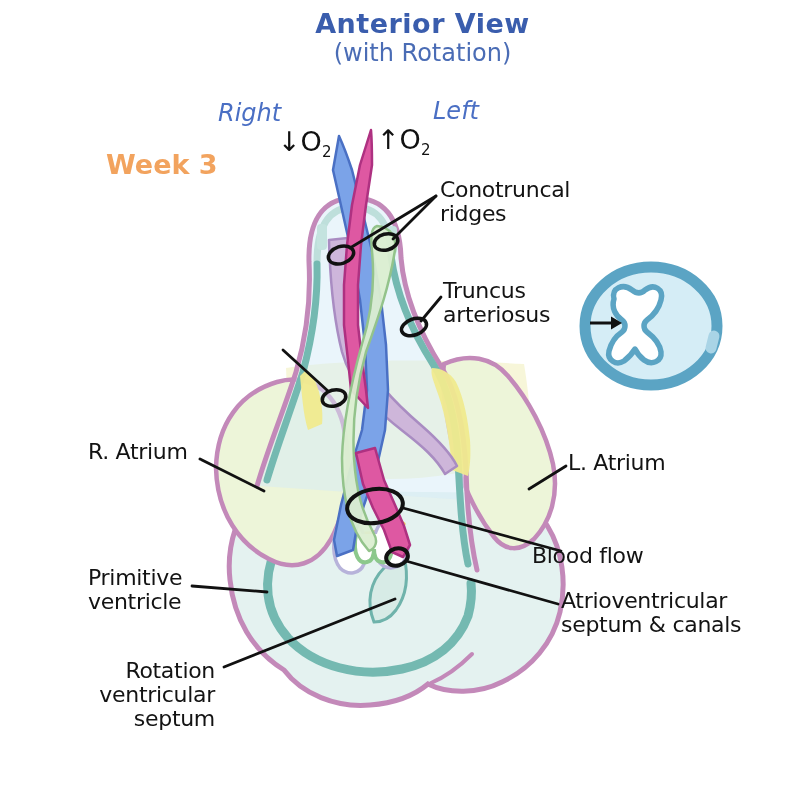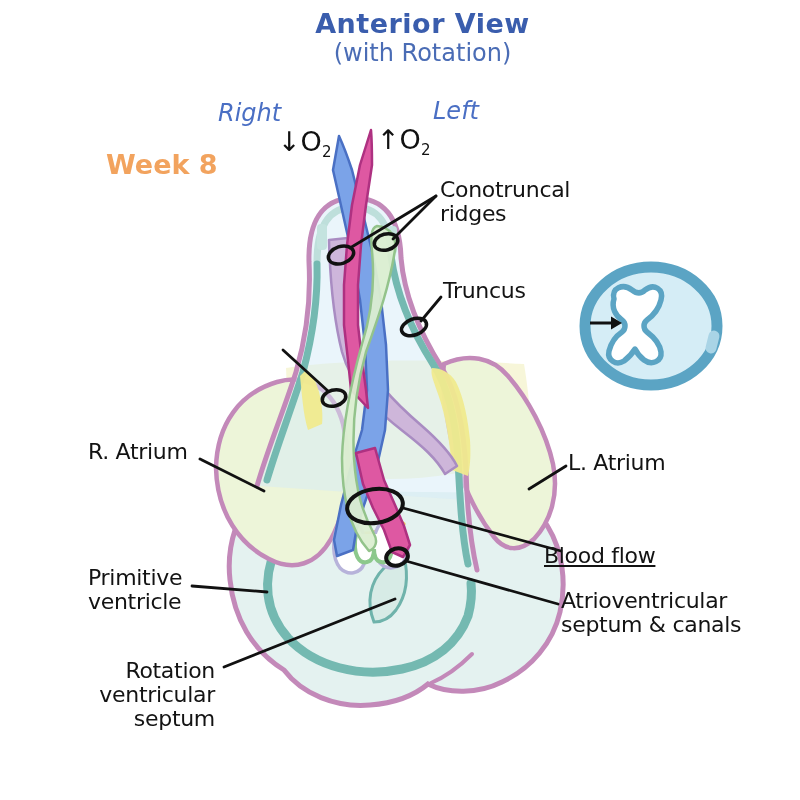--- a/index.html
+++ b/index.html
@@ -121,40 +121,41 @@
     </g>
   </g>
 </svg>
 
   <div class="abs title">Anterior View</div>
   <div class="abs subtitle">(with Rotation)</div>
 
   <div class="abs side-label" style="left:218px;top:99px;">Right</div>
   <div class="abs side-label" style="left:433px;top:97px;">Left</div>
 
-  <div class="abs week">Week 8</div>
+  <div class="abs week">Week 3</div>
 
   <div class="abs o2" style="left:278px;top:126px;"><span>↓O</span><span class="sub">2</span></div>
   <div class="abs o2" style="left:377px;top:124px;"><span>↑O</span><span class="sub">2</span></div>
 
   <div class="abs anno" style="left:440px;top:178px;">
     <span class="ln">Conotruncal</span>
     <span class="ln">ridges</span>
   </div>
 
   <div class="abs anno" style="left:443px;top:279px;">
     <span class="ln">Truncus</span>
+    <span class="ln">arteriosus</span>
   </div>
 
 
   <div class="abs anno" style="left:88px;top:440px;">R. Atrium</div>
 
   <div class="abs anno" style="left:568px;top:451px;">L. Atrium</div>
 
-  <div class="abs anno" style="left:544px;top:544px;text-decoration:underline;">Blood flow</div>
+  <div class="abs anno" style="left:532px;top:544px;">Blood flow</div>
 
   <div class="abs anno" style="left:561px;top:589px;">
     <span class="ln">Atrioventricular</span>
     <span class="ln">septum &amp; canals</span>
   </div>
 
   <div class="abs anno" style="left:88px;top:566px;">
     <span class="ln">Primitive</span>
     <span class="ln">ventricle</span>
   </div>

